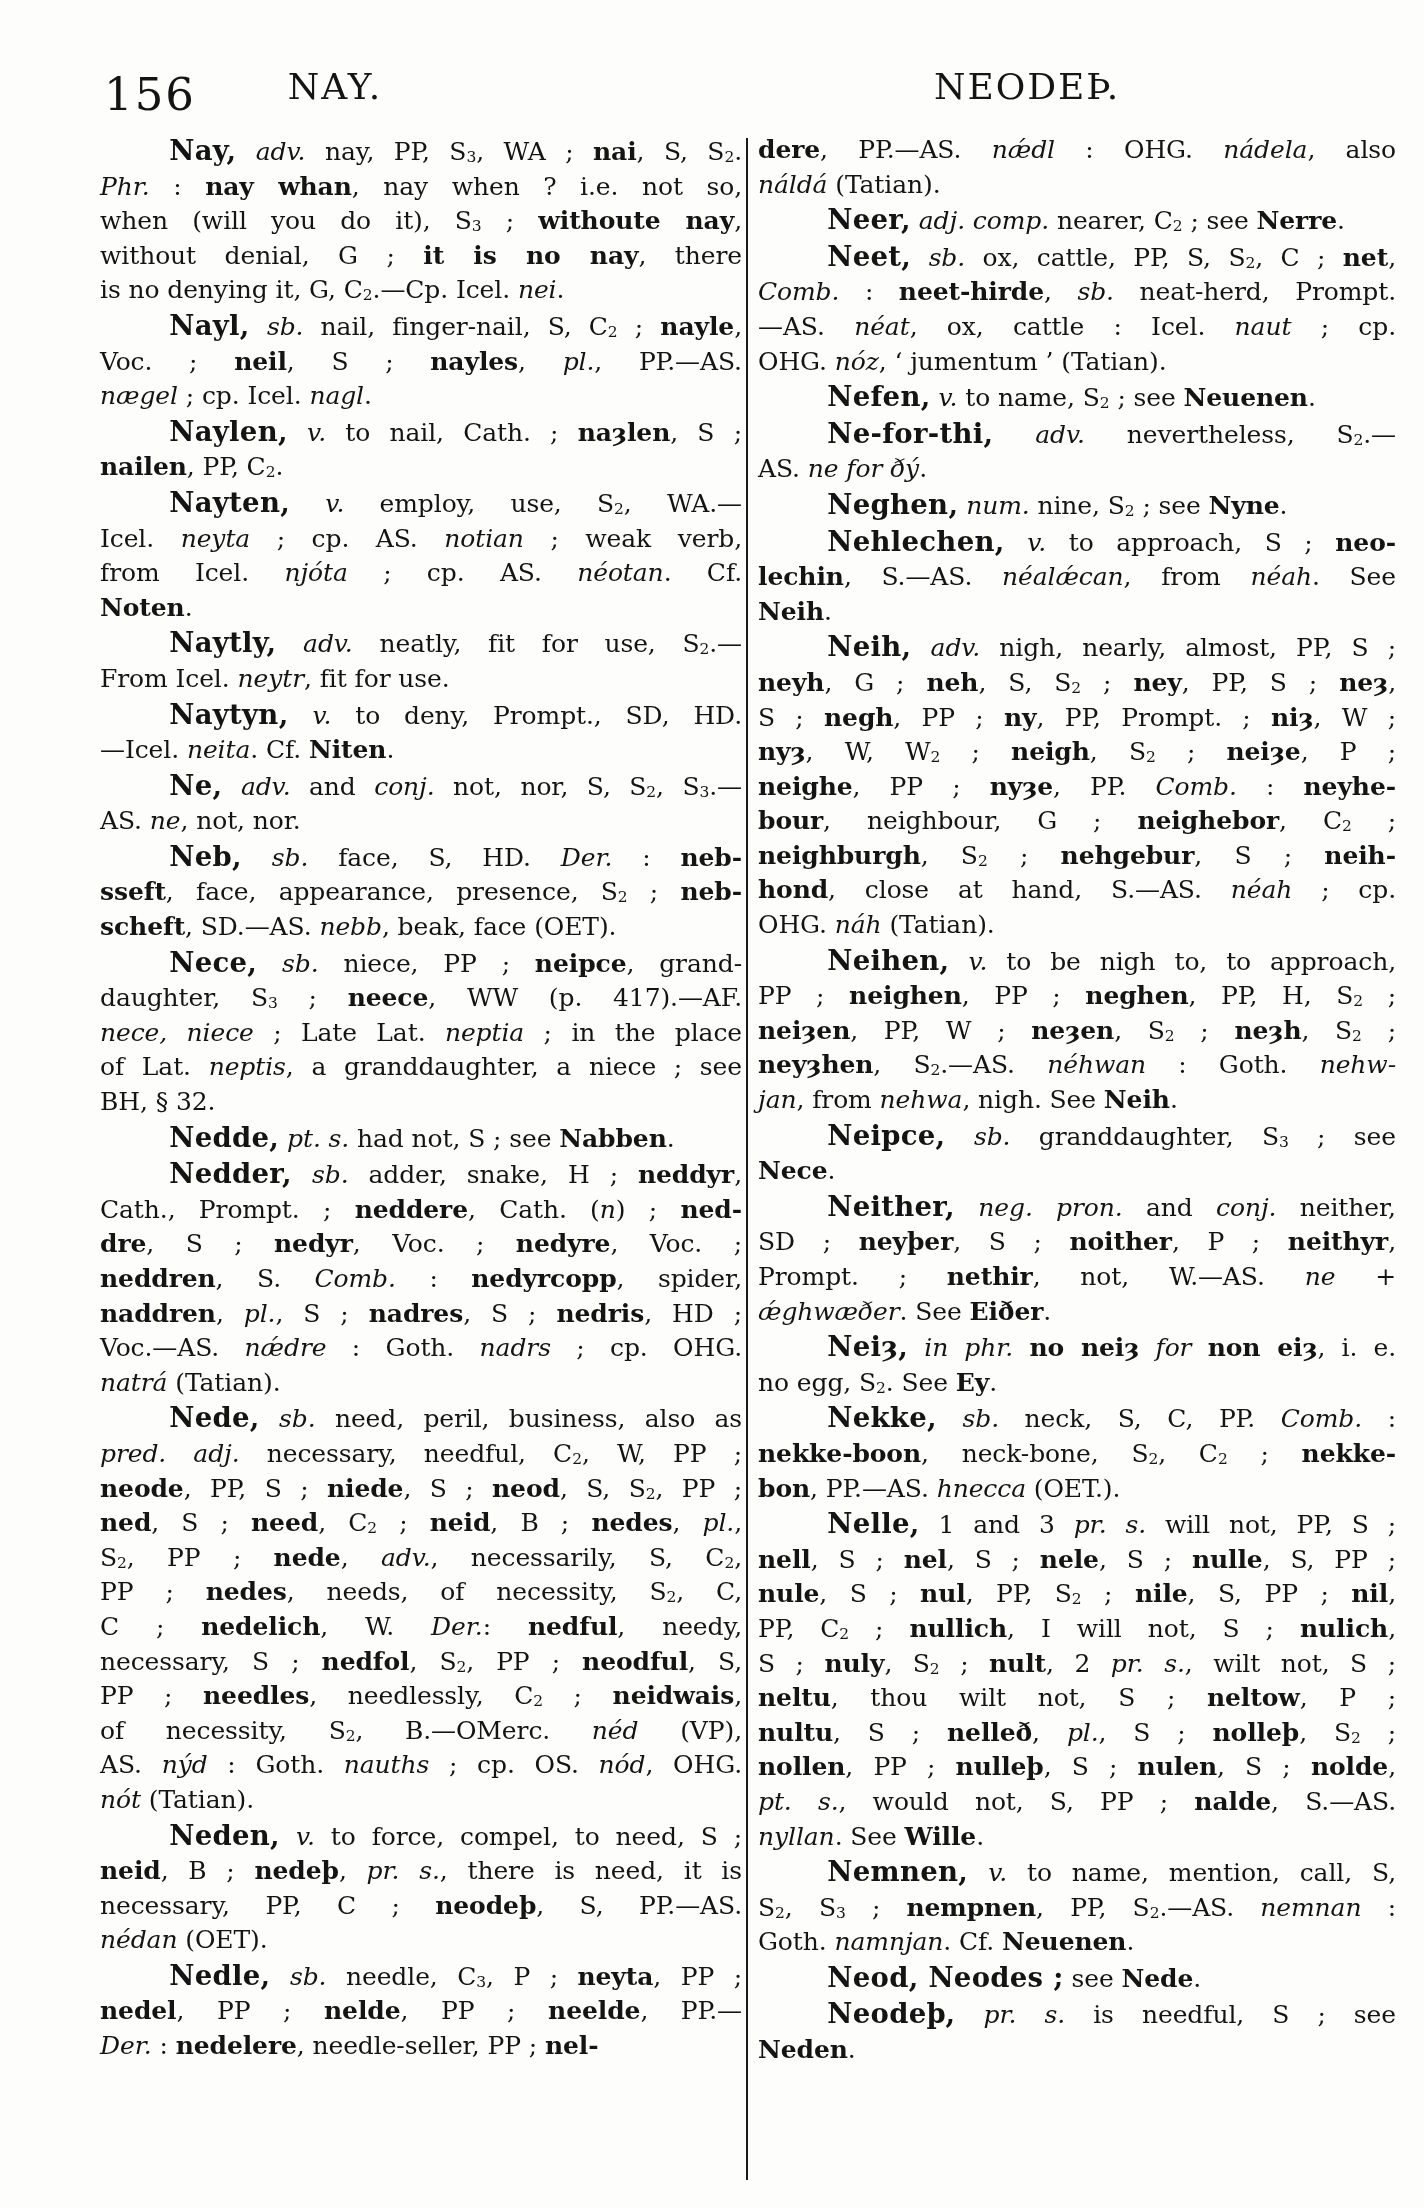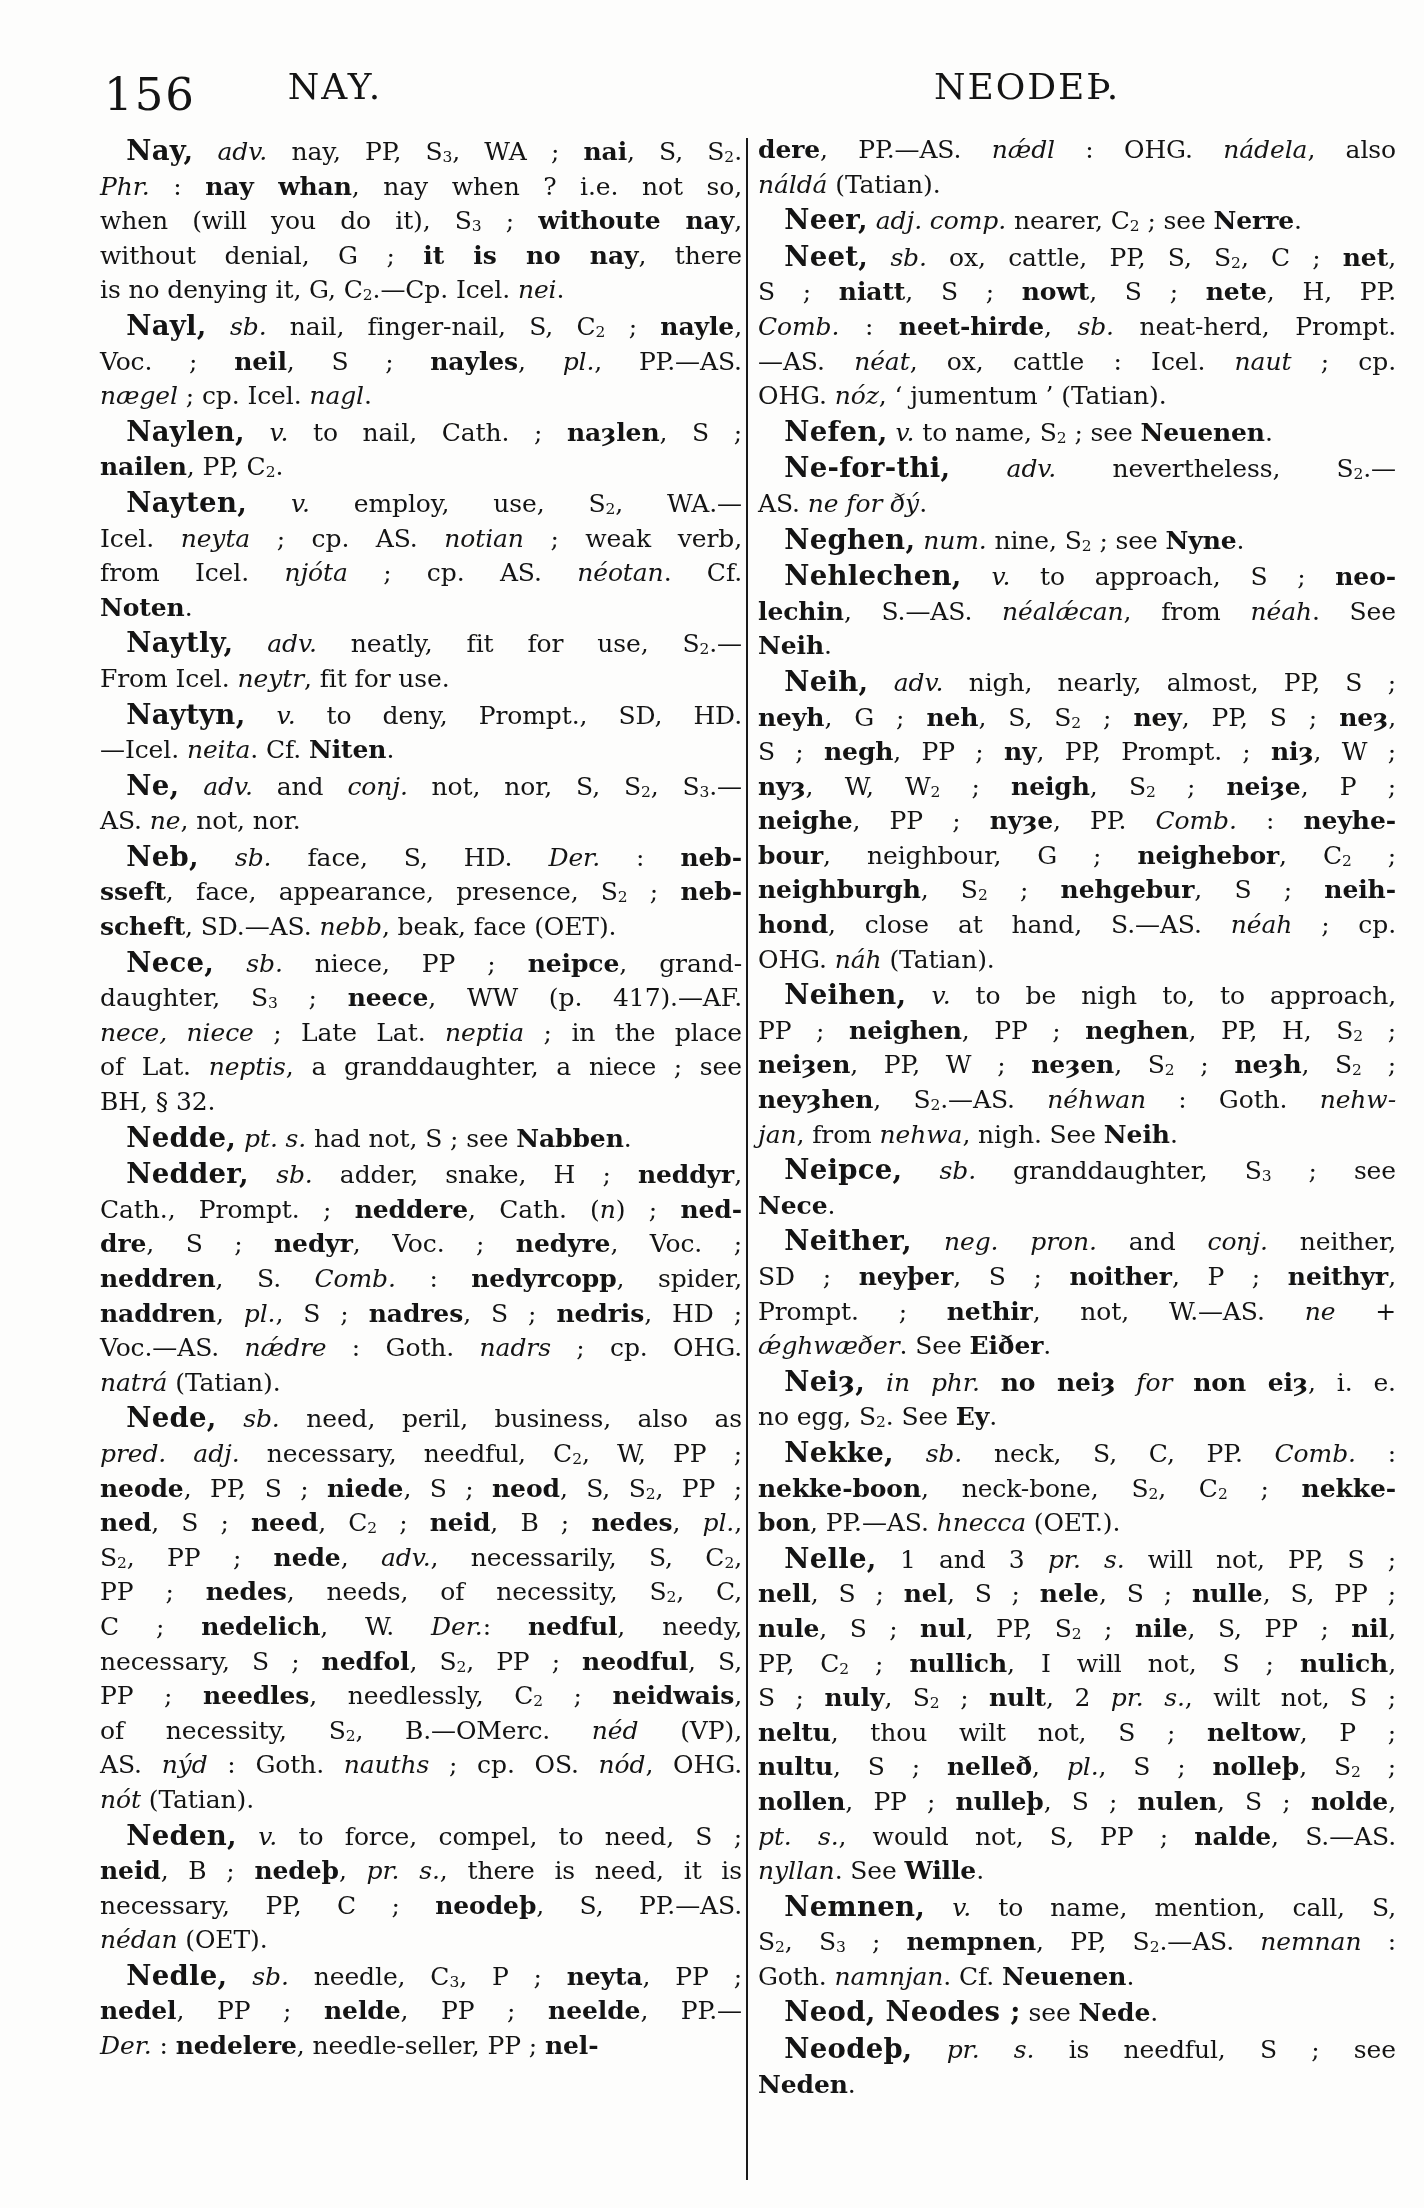--- a/index.html
+++ b/index.html
@@ -21,21 +21,21 @@
     background:#1a1a1a;
   }
   .col { position:absolute; top:133px; font-size:25px; line-height:34.6px; letter-spacing:-0.1px; }
   .col-left  { left:100px;  width:642px; }
   .col-right { left:758px;  width:638px; }
   .line { text-align:justify; text-align-last:justify; }
   .line.last { text-align-last:left; }
   .line.first { text-indent:1.05em; }
   .entry.noindent .line.first { text-indent:0; }
   b { font-weight:700; }
-  b.hw { font-size:1.1em; letter-spacing:0.3px; }
+  b.hw { font-size:1.1em; letter-spacing:0.3px;margin-left:43px; }
   i { font-style:italic; }
   sub { font-size:0.62em; line-height:0; vertical-align:-0.14em; }
 </style>
 </head>
 <body>
 
 <div class="page">
   <div class="pagenum">156</div>
   <div class="rh rh-left">NAY.</div>
   <div class="rh rh-right">NEODEÞ.</div>
@@ -128,21 +128,20 @@
   <div class="col col-right">
       <div class="entry noindent">
         <div class="line first"><b>dere</b>, PP.—AS. <i>nǽdl</i> : OHG. <i>nádela</i>, also</div>
         <div class="line last"><i>náldá</i> (Tatian).</div>
       </div>
       <div class="entry">
         <div class="line first last"><b class="hw">Neer,</b> <i>adj. comp.</i> nearer, C<sub>2</sub> ; see <b>Nerre</b>.</div>
       </div>
       <div class="entry">
         <div class="line first"><b class="hw">Neet,</b> <i>sb.</i> ox, cattle, PP, S, S<sub>2</sub>, C ; <b>net</b>,</div>
-        <div class="line">S ; <b>niatt</b>, S ; <b>nowt</b>, S ; <b>nete</b>, H, PP.</div>
         <div class="line"><i>Comb.</i> : <b>neet-hirde</b>, <i>sb.</i> neat-herd, Prompt.</div>
         <div class="line">—AS. <i>néat</i>, ox, cattle : Icel. <i>naut</i> ; cp.</div>
         <div class="line last">OHG. <i>nóz</i>, ‘ jumentum ’ (Tatian).</div>
       </div>
       <div class="entry">
         <div class="line first last"><b class="hw">Nefen,</b> <i>v.</i> to name, S<sub>2</sub> ; see <b>Neuenen</b>.</div>
       </div>
       <div class="entry">
         <div class="line first"><b class="hw">Ne-for-thi,</b> <i>adv.</i> nevertheless, S<sub>2</sub>.—</div>
         <div class="line last">AS. <i>ne for ðý</i>.</div>

